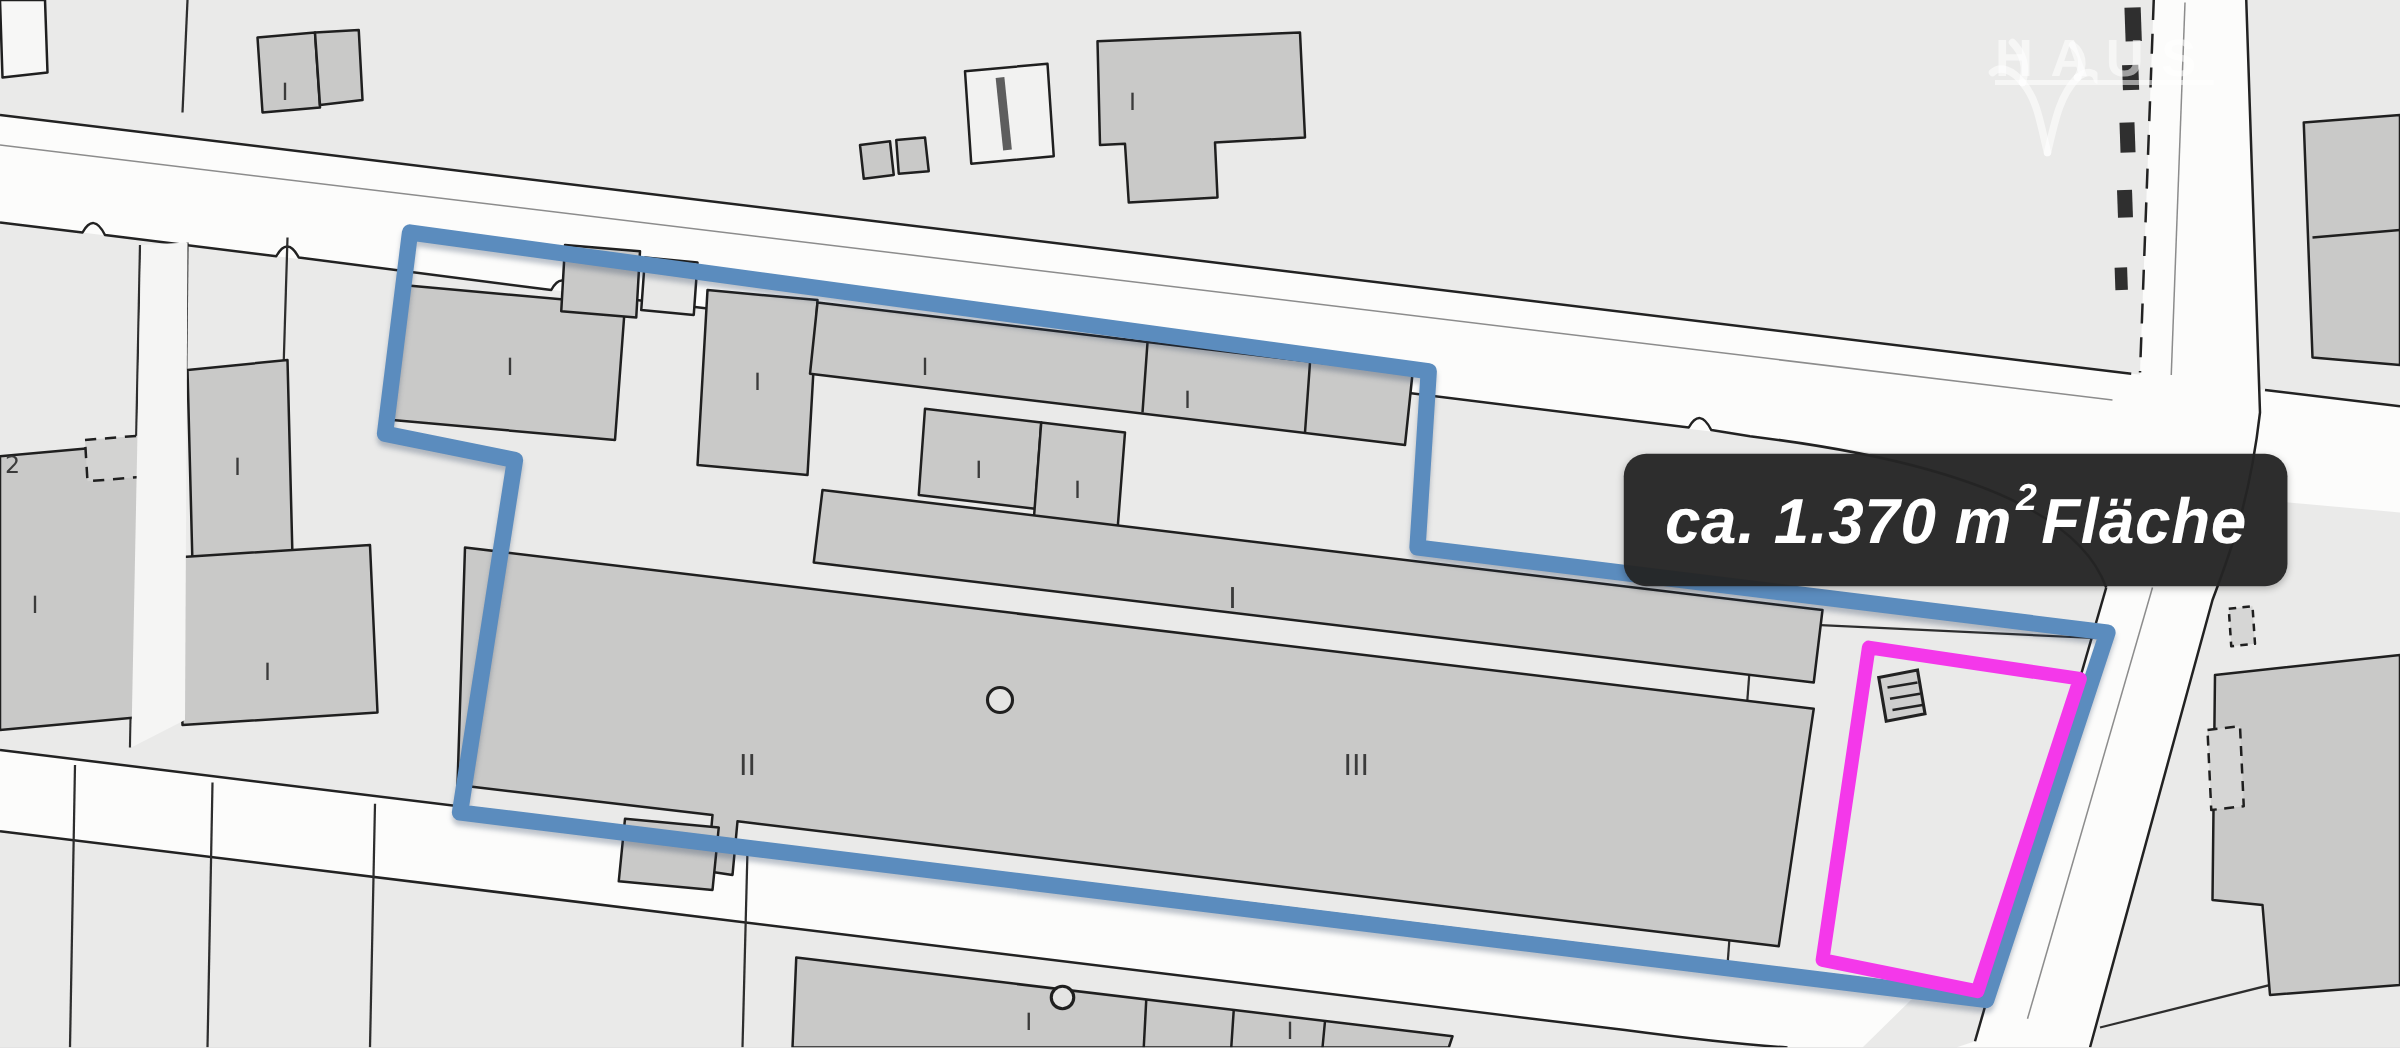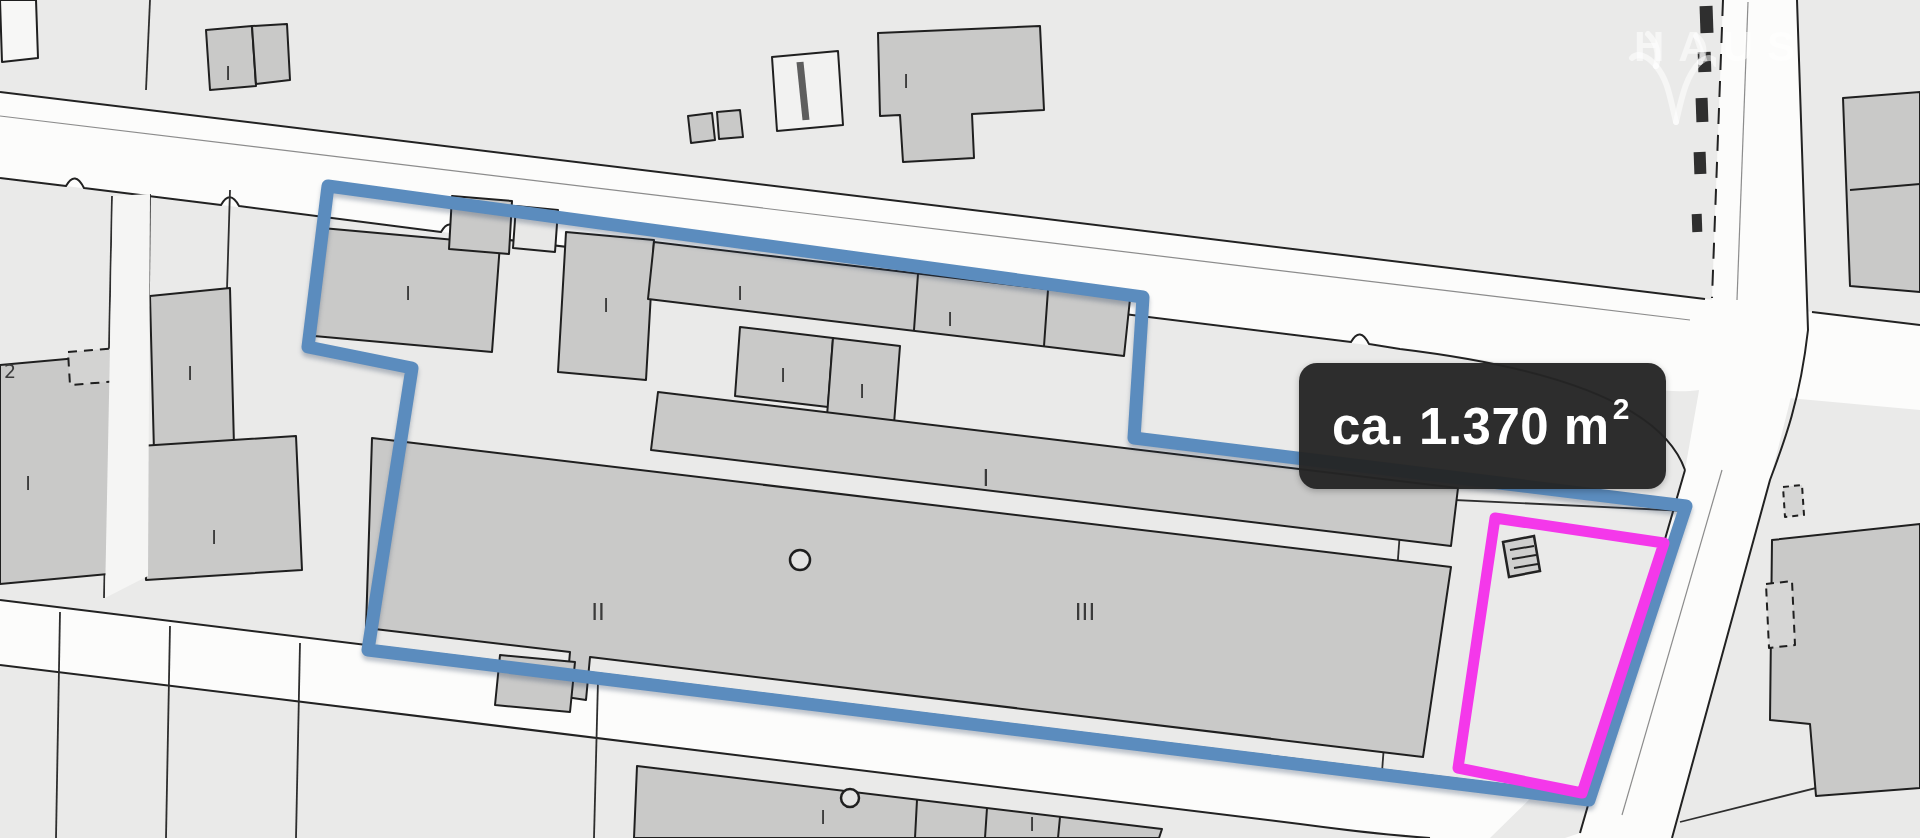--- a/index.html
+++ b/index.html
@@ -1,28 +1,28 @@
 <!DOCTYPE html>
 <html><head>
 <meta charset="utf-8">
 <style>
   html,body{margin:0;padding:0;background:#dddddd;}
   .stage{position:relative;width:1920px;height:838px;overflow:hidden;
          background:#eaeae9;font-family:"Liberation Sans",sans-serif;}
   .stage svg{position:absolute;left:0;top:0;}
   
-  .area-label{position:absolute;left:1299px;top:363px;height:126px;
+  .area-label{position:absolute;left:1299px;top:363px;height:106px;
     padding:0 33px;border-radius:18px;background:rgba(36,36,36,0.96);
     display:flex;align-items:center;color:#ffffff;
     font-weight:700;font-size:51px;letter-spacing:0.5px;white-space:nowrap;
-    box-shadow:0 2px 6px rgba(0,0,0,0.25);}
+    box-shadow:0 2px 6px rgba(0,0,0,0.25);font-style:italic;}
   .area-label .sup{font-size:30px;position:relative;top:-17px;margin:0 3px 0 3px;}
   
-  .watermark{position:absolute;left:1624px;top:24px;display:flex;align-items:flex-start;
-    color:rgba(255,255,255,0.55);pointer-events:none;}
+  .watermark{position:absolute;left:1586px;top:24px;display:flex;align-items:flex-start;
+    color:rgba(255,255,255,0.55);pointer-events:none;text-decoration:underline;}
   .wm-text{margin-left:10px;font-weight:700;font-size:42px;line-height:46px;
     letter-spacing:14px;white-space:nowrap;}
   .map-mark{font-family:"DejaVu Sans",sans-serif;fill:#3b3b3b;font-size:23px;}
   .map-mark.small{font-size:19px;}
 </style>
 </head>
 <body>
 
 <div class="stage">
 
@@ -169,15 +169,16 @@
       </g>
     </svg>
     <div class="wm-text">
       <div>HAUS</div>
     </div>
   </div>
 
   <div class="area-label">
     <span>ca. 1.370 m</span>
       <span class="sup">2</span>
+      <span> Fläche</span>
   </div>
 
 </div>
 
 </body></html>

